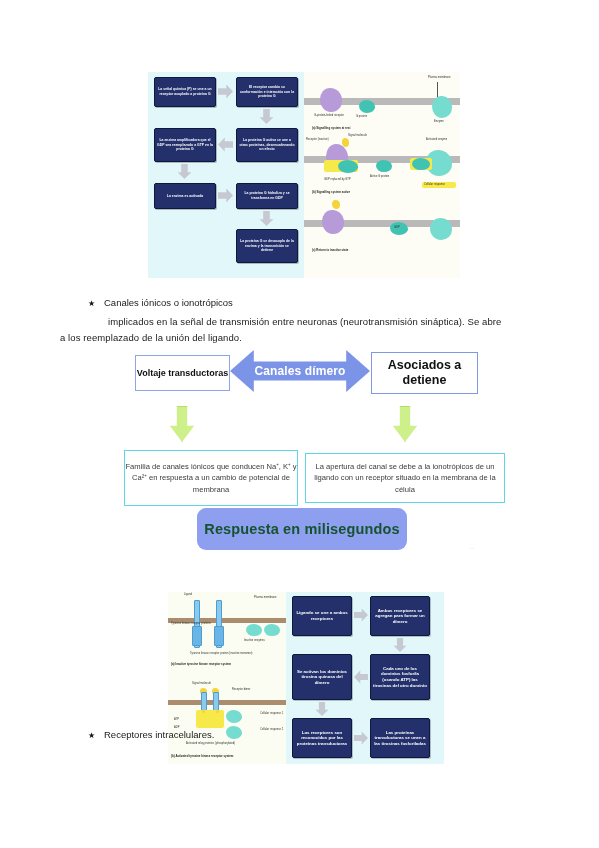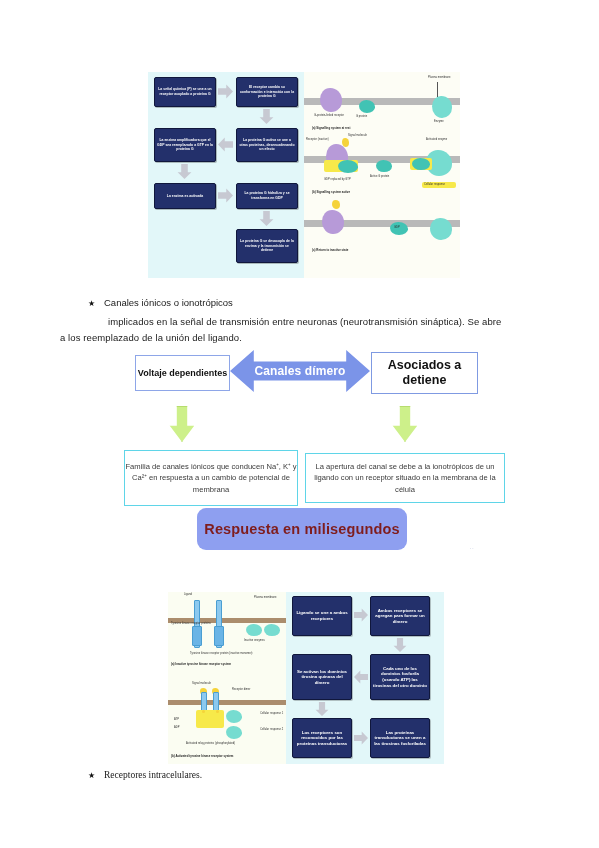--- a/index.html
+++ b/index.html
@@ -172,21 +172,21 @@
   }
   #box-familia { left: 124px; top: 450px; width: 174px; height: 56px; }
   #box-apertura { left: 305px; top: 453px; width: 200px; height: 50px; }
 
   #box-respuesta {
     position: absolute;
     left: 197px; top: 508px; width: 210px; height: 42px;
     background: #8e9ff0;
     border-radius: 9px;
     display: flex; align-items: center; justify-content: center;
-    color: #7f1d1d;
+    color: #14532d;
     font-size: 14.5px;
     font-weight: 700;
     letter-spacing: 0.01em;
   }
   #artifact-dots {
     position: absolute;
     left: 470px; top: 546px; width: 12px; height: 4px;
     font-size: 4px; color: #7f8cb5; letter-spacing: 1px;
   }
 
@@ -315,21 +315,21 @@
 </div>
 
 <div class="bullet-line" style="left:88px; top:296px;">
   <span class="bullet-star">★</span><span>Canales iónicos o ionotrópicos</span>
 </div>
 
 <div class="para" style="left:60px; top:314px;margin-left:48px;">implicados en la señal de transmisión entre neuronas (neurotransmisión sináptica). Se abre</div>
 <div class="para" style="left:60px; top:330px;">a los reemplazado de la unión del ligando.</div>
 
 <div class="outline-box" id="box-voltaje">
-  <span>Voltaje dependientes</span>
+  <span>Voltaje transductoras</span>
 </div>
 
 <div id="double-arrow">
   <span class="label">Canales dímero</span>
 </div>
 
 <div class="outline-box" id="box-asociados">
   <span>Asociados a detiene</span>
 </div>
 
@@ -408,15 +408,15 @@
 
   <div class="rtk-box" style="left:124px; top:126px; width:60px; height:40px;">
     <span>Los receptores son reconocidos por las proteínas transductoras</span>
   </div>
   <div class="arrow right" style="left:186px; top:139px; width:14px; height:14px;"></div>
   <div class="rtk-box" style="left:202px; top:126px; width:60px; height:40px;">
     <span>Las proteínas transductoras se unen a las tirosinas fosforiladas</span>
   </div>
 </div>
 
-<div class="bullet-line" style="left:88px; top:768px;font-family:Liberation Serif, serif;">
+<div class="bullet-line" style="left:88px; top:728px;">
   <span class="bullet-star">★</span><span>Receptores intracelulares.</span>
 </div>
 
 </body></html>

